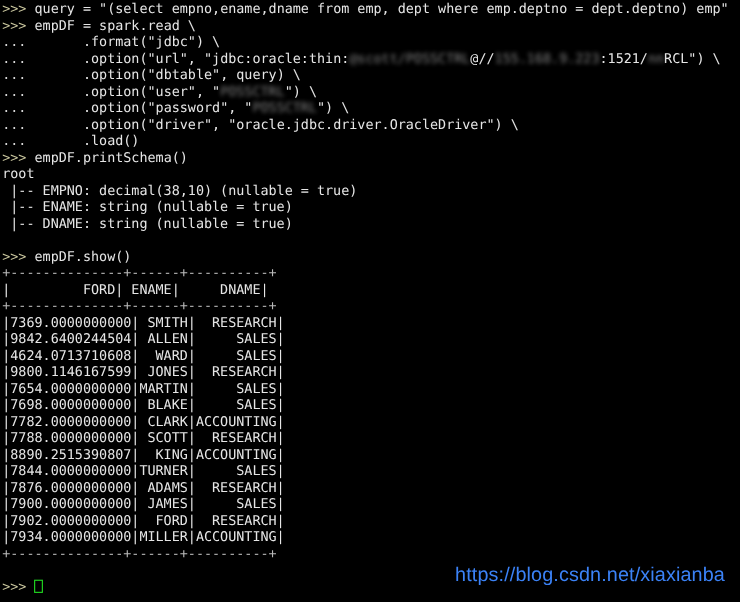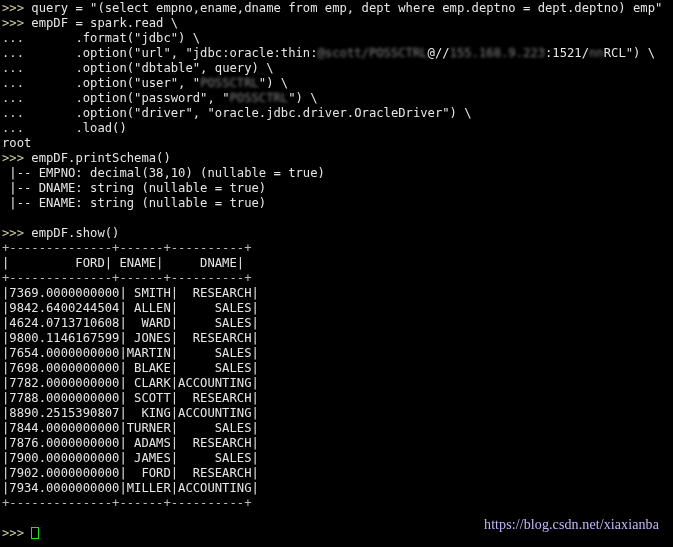--- a/index.html
+++ b/index.html
@@ -67,46 +67,46 @@
     border: 1px solid #22e022;
     box-sizing: border-box;
     vertical-align: -2px;
     background: transparent;
   }
 
   #watermark {
     position: absolute;
     right: 14px;
     bottom: 14px;
-    color: #c4b5fd;
-    font-size: 14px;
-    font-family: Liberation Serif, serif;
+    color: #3b82f6;
+    font-size: 18px;
+    font-family: Liberation Sans, sans-serif;
     letter-spacing: 0.1px;
     user-select: none;
   }
 </style>
 </head>
 <body>
 
 <div id="terminal">
   <div id="lines">
       <div class="line"><span class="prompt">&gt;&gt;&gt; </span><span class="txt">query = "(select empno,ename,dname from emp, dept where emp.deptno = dept.deptno) emp"</span></div>
       <div class="line"><span class="prompt">&gt;&gt;&gt; </span><span class="txt">empDF = spark.read \</span></div>
       <div class="line"><span class="cont">...   </span><span class="txt">    .format("jdbc") \</span></div>
       <div class="line"><span class="cont">...   </span><span class="txt">    .option("url", "jdbc:oracle:thin:</span><span class="redact">@scott/POSSCTRL</span><span class="txt">@//</span><span class="redact">155.168.9.223</span><span class="txt">:1521/</span><span class="redact">nn</span><span class="txt">RCL") \</span></div>
       <div class="line"><span class="cont">...   </span><span class="txt">    .option("dbtable", query) \</span></div>
       <div class="line"><span class="cont">...   </span><span class="txt">    .option("user", "</span><span class="redact">POSSCTRL</span><span class="txt">") \</span></div>
       <div class="line"><span class="cont">...   </span><span class="txt">    .option("password", "</span><span class="redact">POSSCTRL</span><span class="txt">") \</span></div>
       <div class="line"><span class="cont">...   </span><span class="txt">    .option("driver", "oracle.jdbc.driver.OracleDriver") \</span></div>
       <div class="line"><span class="cont">...   </span><span class="txt">    .load()</span></div>
+      <div class="line"><span class="prompt">&gt;&gt;&gt; </span><span class="txt">empDF.printSchema()</span></div>
       <div class="line"><span class="txt">root</span></div>
-      <div class="line"><span class="prompt">&gt;&gt;&gt; </span><span class="txt">empDF.printSchema()</span></div>
       <div class="line"><span class="txt"> |-- EMPNO: decimal(38,10) (nullable = true)</span></div>
+      <div class="line"><span class="txt"> |-- ENAME: string (nullable = true)</span></div>
       <div class="line"><span class="txt"> |-- DNAME: string (nullable = true)</span></div>
-      <div class="line"><span class="txt"> |-- ENAME: string (nullable = true)</span></div>
       <div class="line blank">&nbsp;</div>
       <div class="line"><span class="prompt">&gt;&gt;&gt; </span><span class="txt">empDF.show()</span></div>
       <div class="line"><span class="sep">+--------------+------+----------+</span></div>
       <div class="line"><span class="txt">|         FORD| ENAME|     DNAME|</span></div>
       <div class="line"><span class="sep">+--------------+------+----------+</span></div>
       <div class="line"><span class="txt">|7369.0000000000| SMITH|  RESEARCH|</span></div>
       <div class="line"><span class="txt">|9842.6400244504| ALLEN|     SALES|</span></div>
       <div class="line"><span class="txt">|4624.0713710608|  WARD|     SALES|</span></div>
       <div class="line"><span class="txt">|9800.1146167599| JONES|  RESEARCH|</span></div>
       <div class="line"><span class="txt">|7654.0000000000|MARTIN|     SALES|</span></div>

